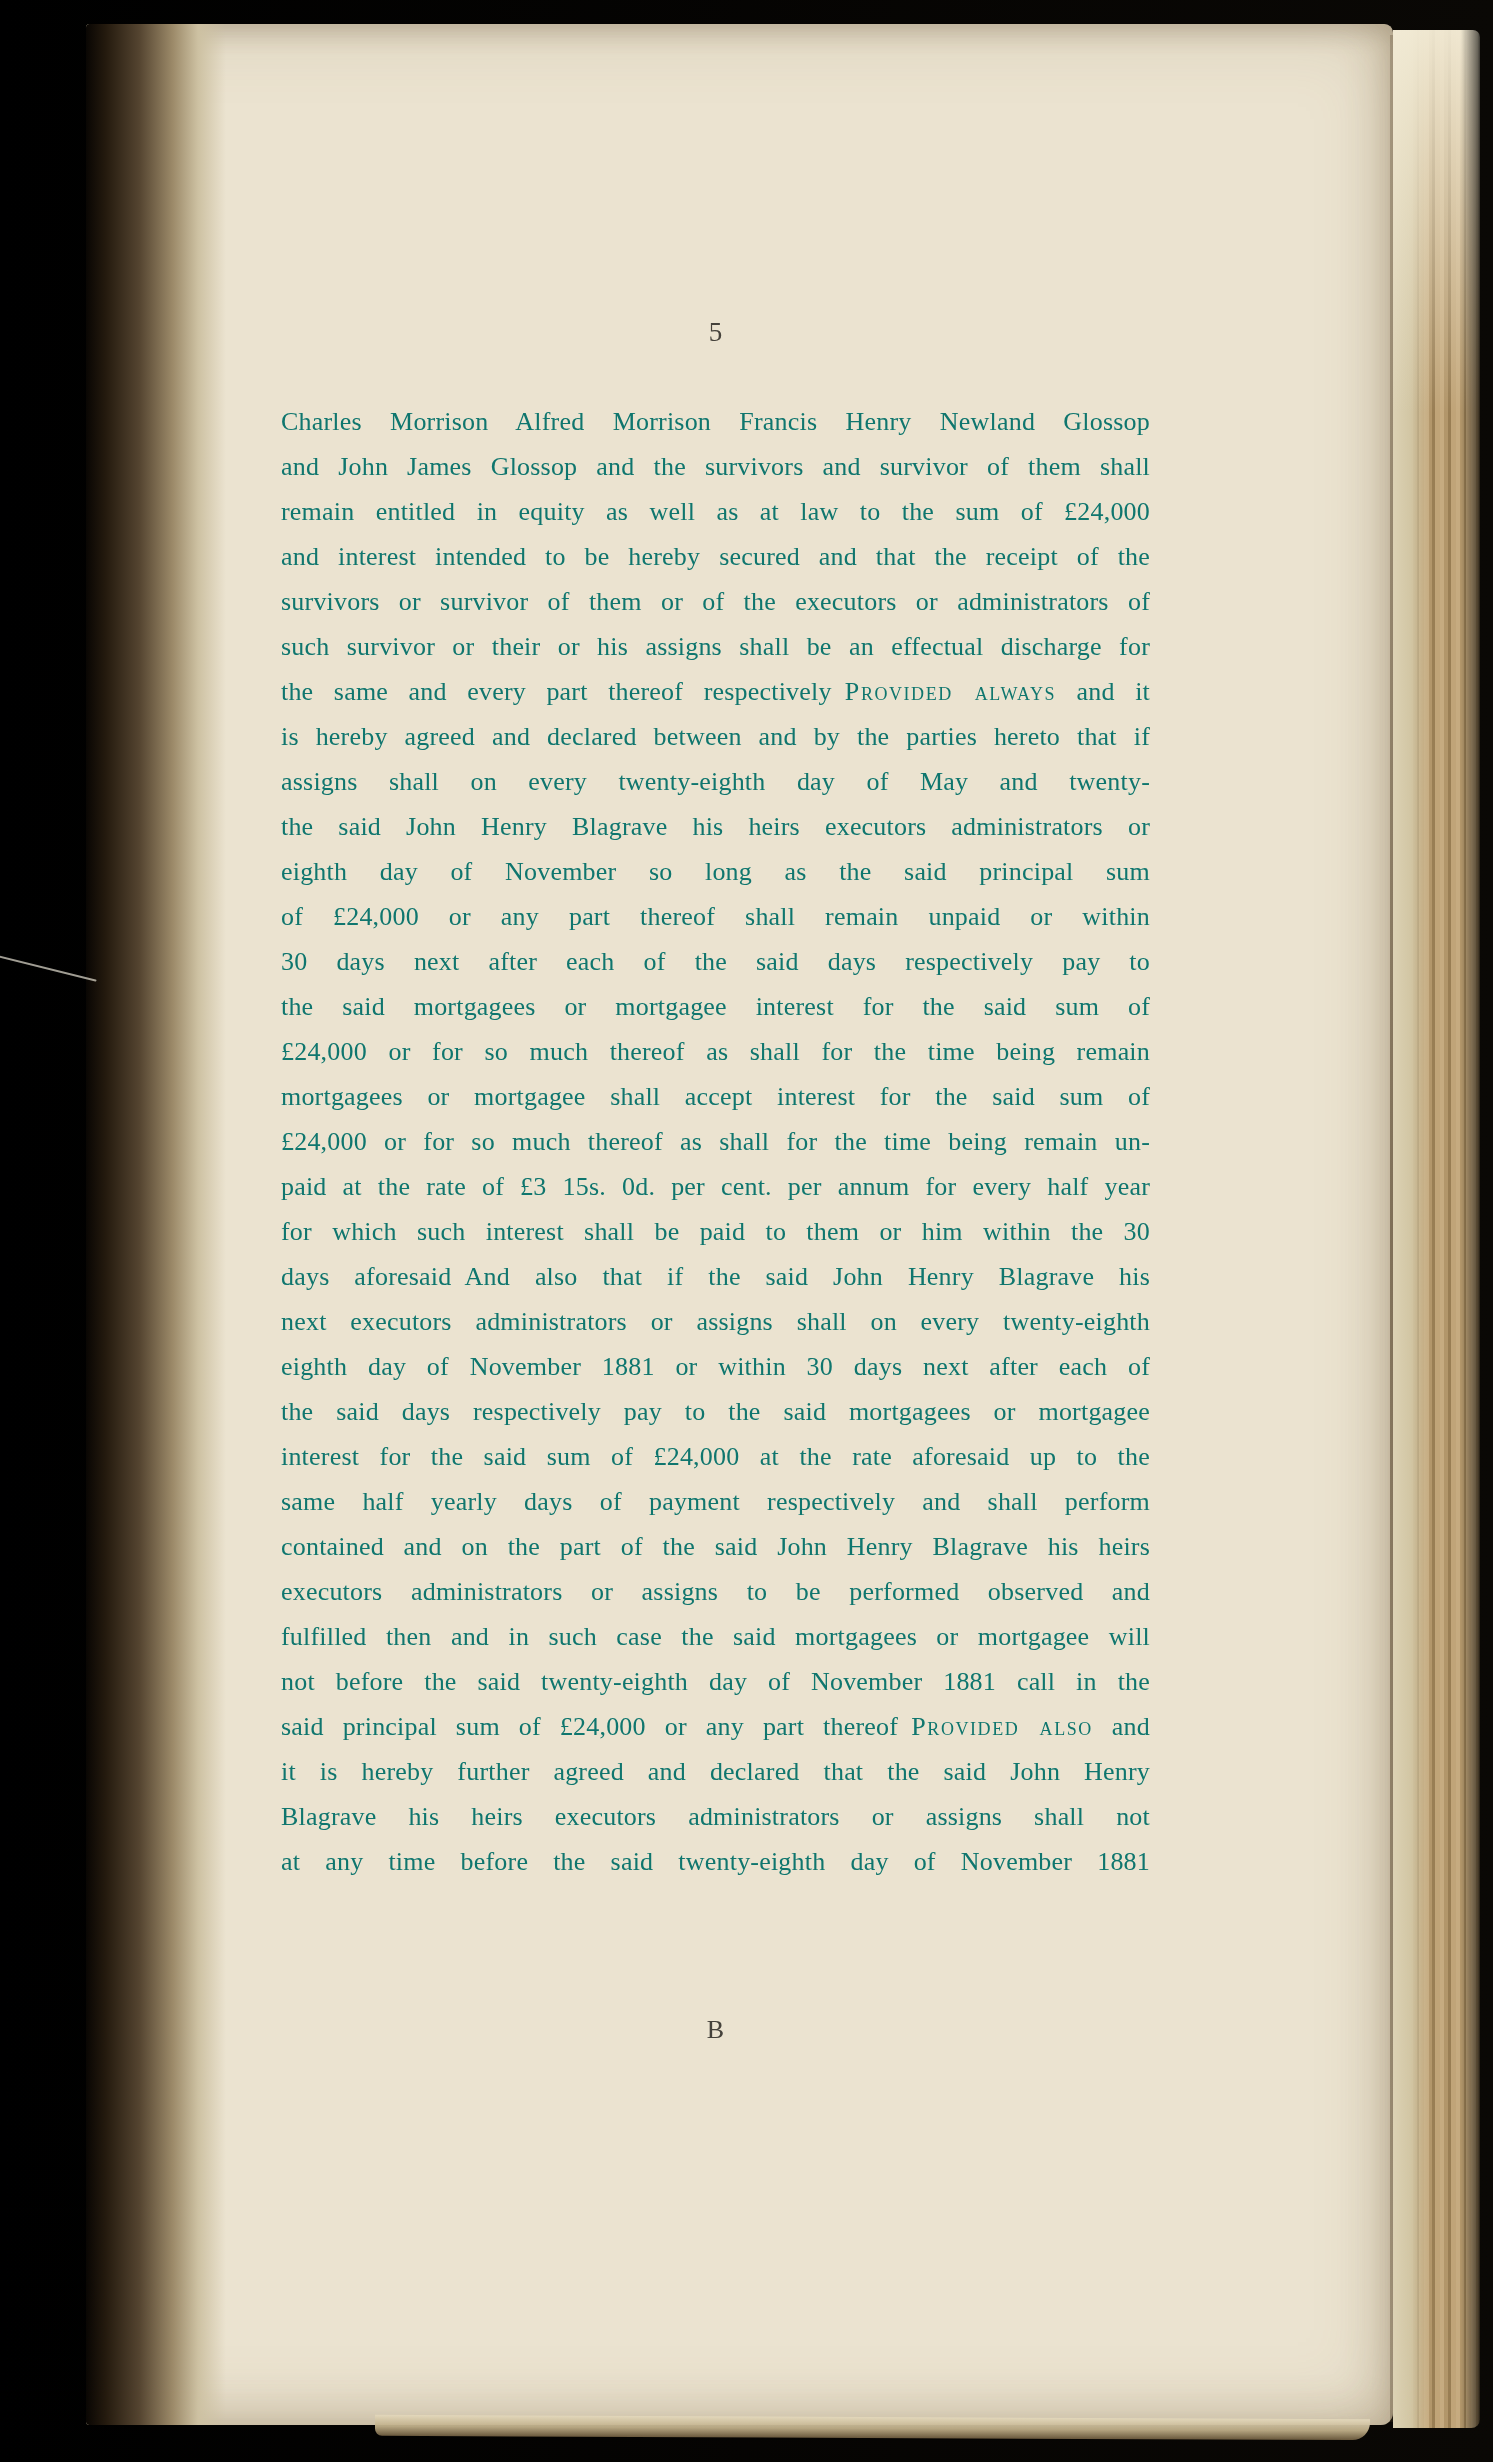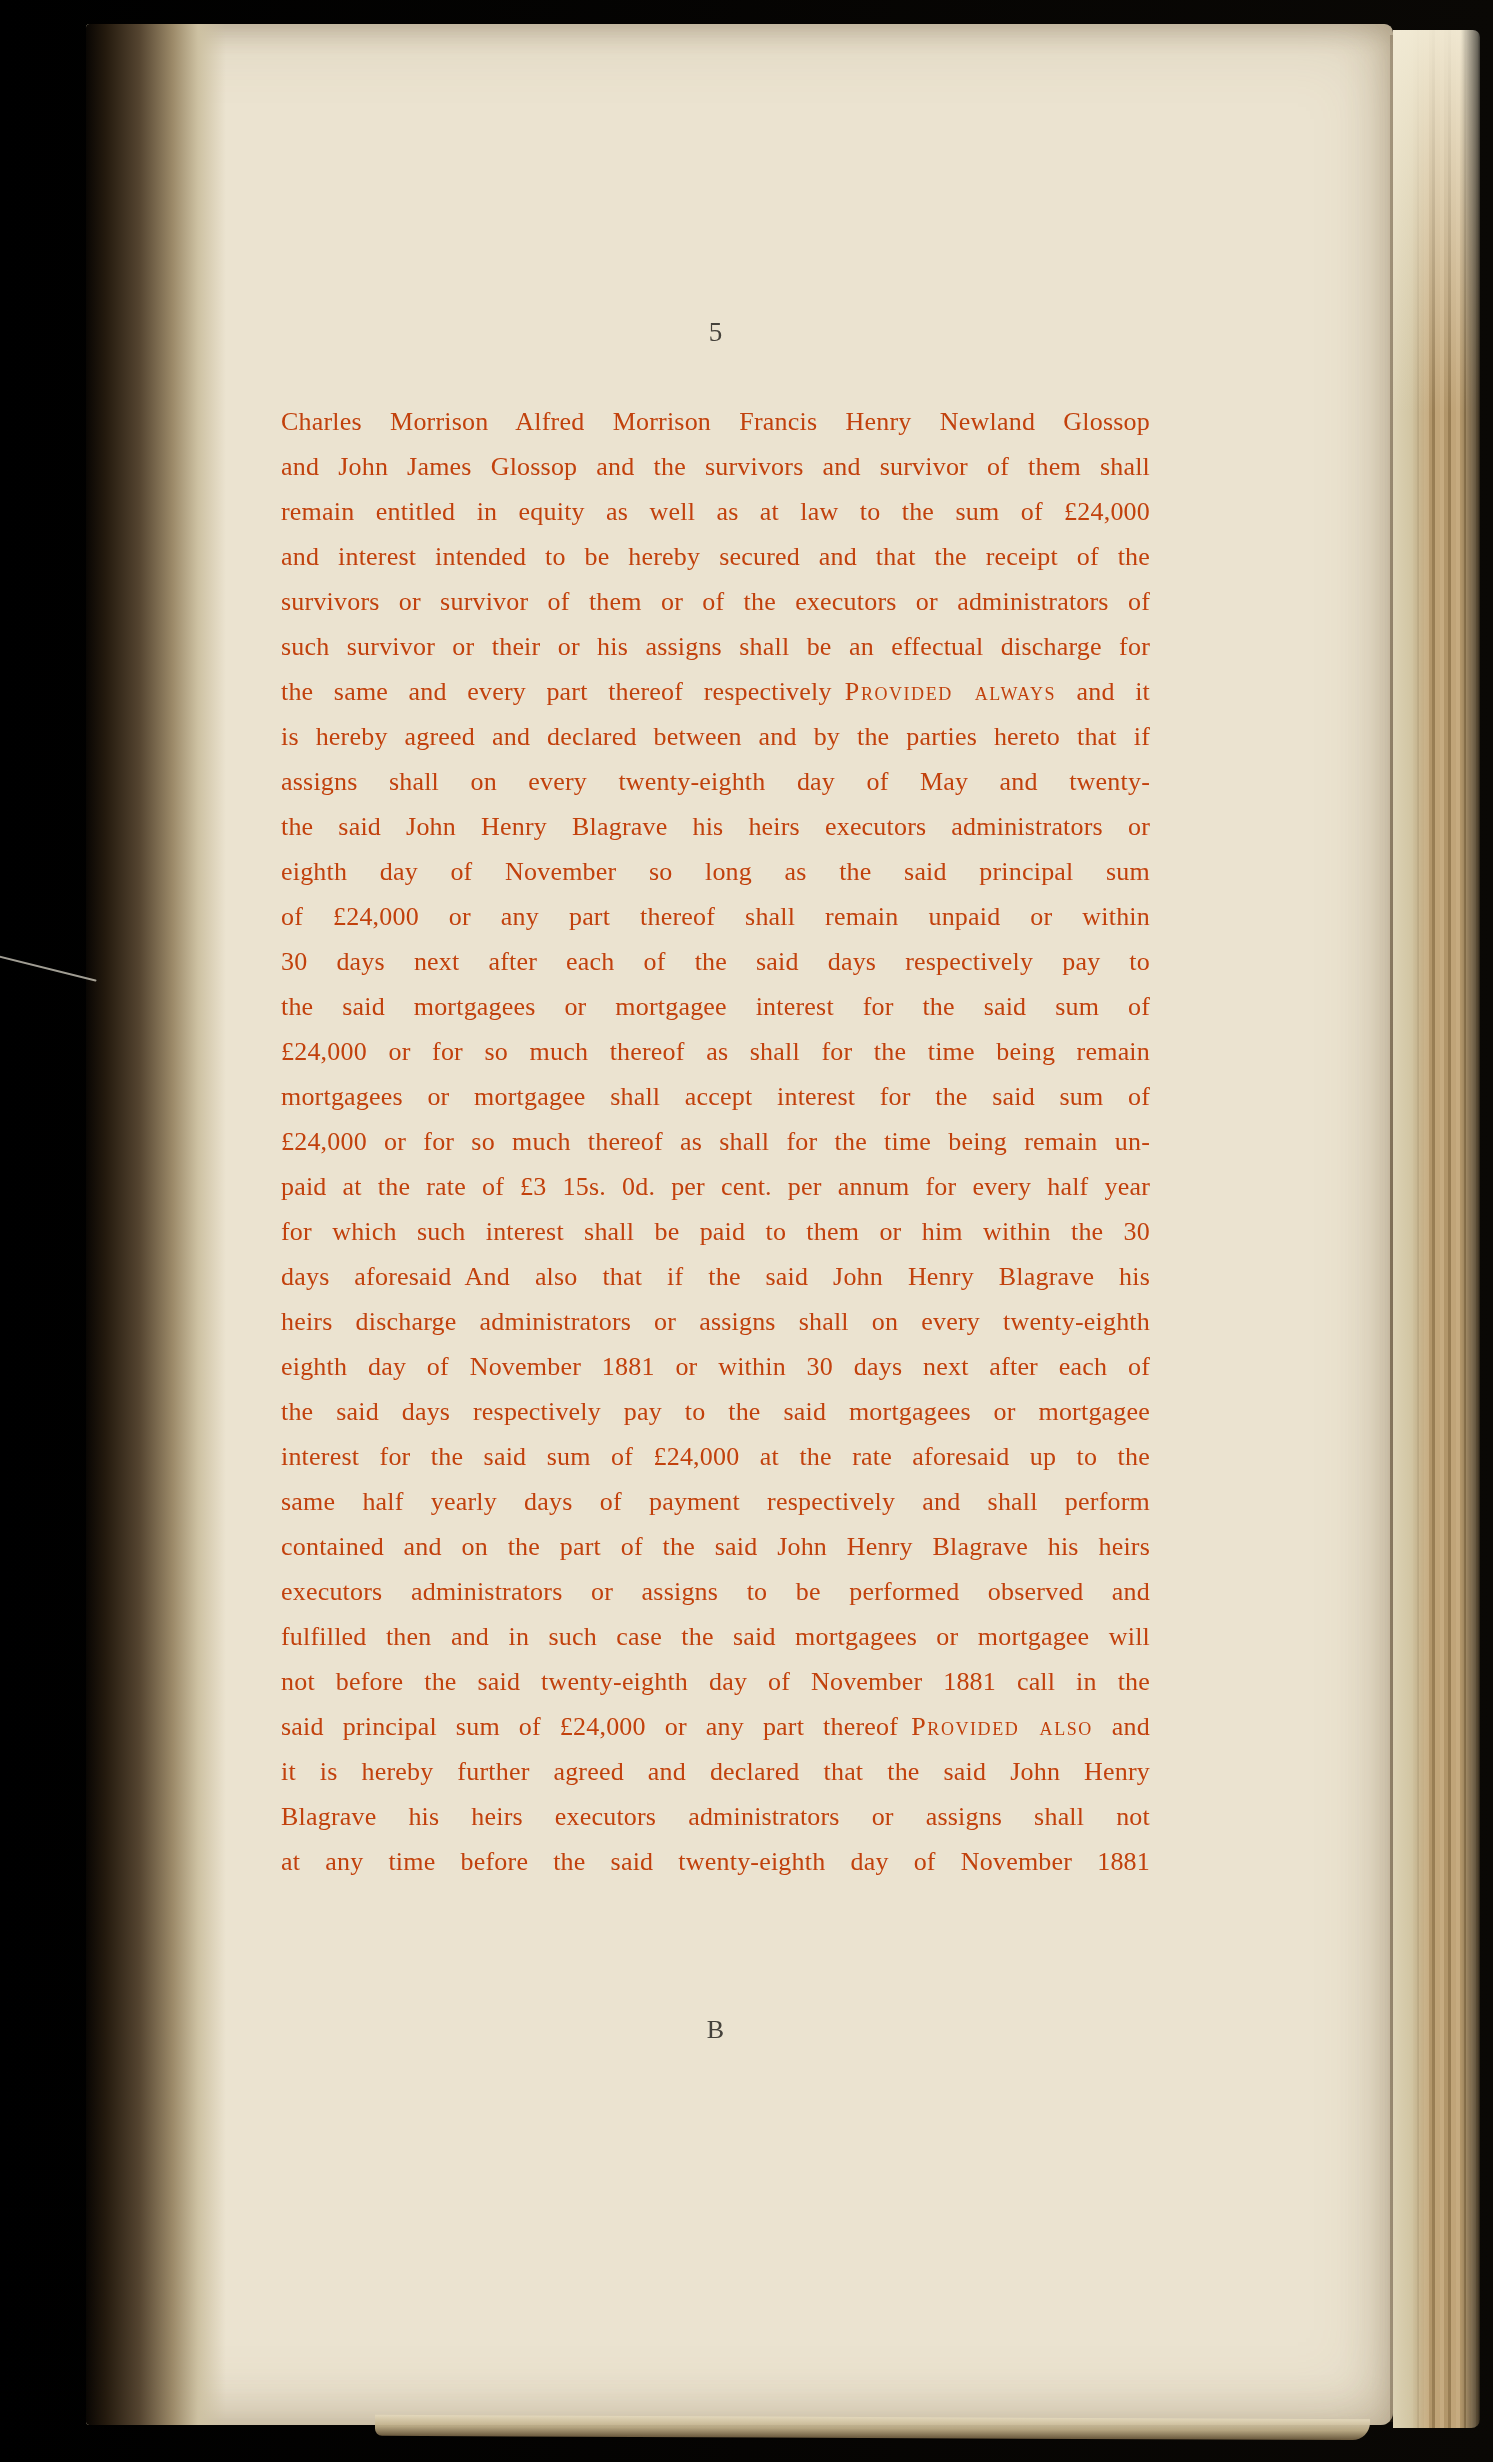--- a/index.html
+++ b/index.html
@@ -109,21 +109,21 @@
     font-size: 27px;
     color: #45423b;
   }
   .text-block {
     position: absolute;
     left: 195px;
     top: 375px;
     width: 869px;
     font-size: 26px;
     line-height: 45px;
-    color: #c2410c;
+    color: #0f766e;
     letter-spacing: 0.2px;
   }
   .line {
     text-align: justify;
     text-align-last: justify;
     white-space: normal;
   }
   .smallcaps {
     font-variant: small-caps;
     letter-spacing: 0.06em;
@@ -161,21 +161,21 @@
         <div class="line"><span>eighth day of November so long as the said principal sum</span></div>
         <div class="line"><span>of £24,000 or any part thereof shall remain unpaid or within</span></div>
         <div class="line"><span>30 days next after each of the said days respectively pay to</span></div>
         <div class="line"><span>the said mortgagees or mortgagee interest for the said sum of</span></div>
         <div class="line"><span>£24,000 or for so much thereof as shall for the time being remain</span></div>
         <div class="line"><span>mortgagees or mortgagee shall accept interest for the said sum of</span></div>
         <div class="line"><span>£24,000 or for so much thereof as shall for the time being remain un-</span></div>
         <div class="line"><span>paid at the rate of £3 15s. 0d. per cent. per annum for every half year</span></div>
         <div class="line"><span>for which such interest shall be paid to them or him within the 30</span></div>
         <div class="line"><span>days aforesaid And also that if the said John Henry Blagrave his</span></div>
-        <div class="line"><span>heirs discharge administrators or assigns shall on every twenty-eighth</span></div>
+        <div class="line"><span>next executors administrators or assigns shall on every twenty-eighth</span></div>
         <div class="line"><span>eighth day of November 1881 or within 30 days next after each of</span></div>
         <div class="line"><span>the said days respectively pay to the said mortgagees or mortgagee</span></div>
         <div class="line"><span>interest for the said sum of £24,000 at the rate aforesaid up to the</span></div>
         <div class="line"><span>same half yearly days of payment respectively and shall perform</span></div>
         <div class="line"><span>contained and on the part of the said John Henry Blagrave his heirs</span></div>
         <div class="line"><span>executors administrators or assigns to be performed observed and</span></div>
         <div class="line"><span>fulfilled then and in such case the said mortgagees or mortgagee will</span></div>
         <div class="line"><span>not before the said twenty-eighth day of November 1881 call in the</span></div>
         <div class="line"><span>said principal sum of £24,000 or any part thereof </span><span class="smallcaps">Provided also</span><span> and</span></div>
         <div class="line"><span>it is hereby further agreed and declared that the said John Henry</span></div>

